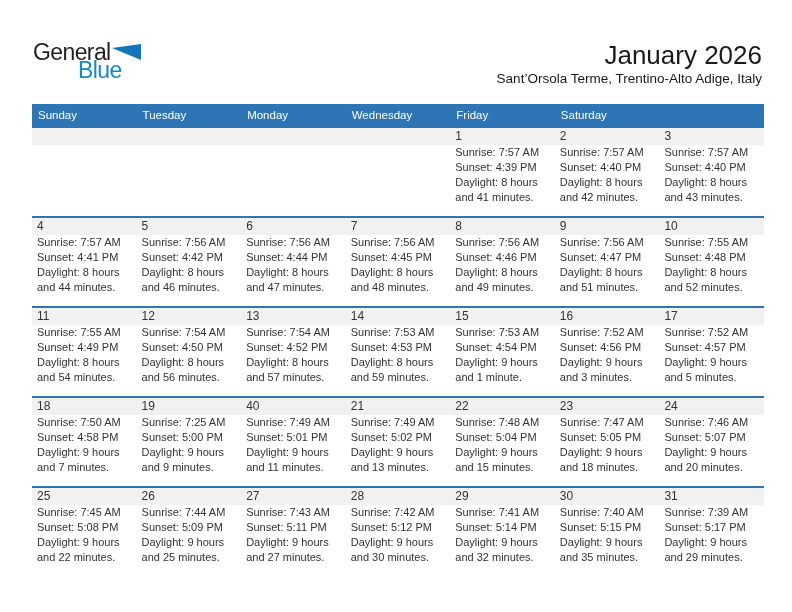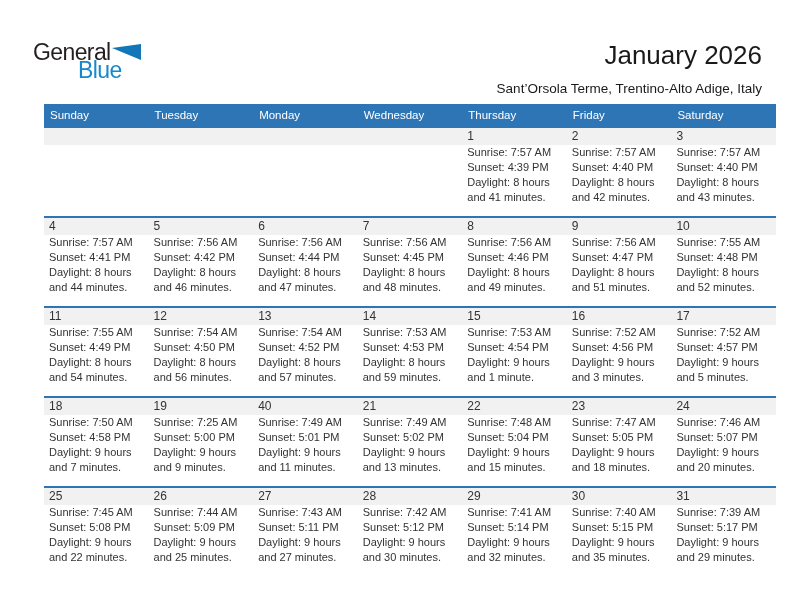--- a/index.html
+++ b/index.html
@@ -9,23 +9,23 @@
   }
   
   .logo{position:absolute;left:33px;top:41px;line-height:1;}
   .logo-top{display:flex;align-items:flex-end;}
   .logo-general{font-size:23px;color:#231f20;letter-spacing:-0.6px;}
   .logo-tri{margin-left:1px;margin-top:1px;}
   .logo-blue{font-size:23px;color:#1589cb;margin-top:-5px;padding-left:45px;letter-spacing:-0.6px;}
   
   .titleblock{position:absolute;right:30px;top:40px;text-align:right;color:#1a1a1a;}
   .title{font-size:26px;}
-  .subtitle{font-size:13.5px;margin-top:10px;}
+  .subtitle{font-size:13.5px;}
   
-  .calendar{position:absolute;left:44px;top:104px;width:732px;}
+  .calendar{position:absolute;left:32px;top:104px;width:732px;}
   .weekday-row{display:grid;grid-template-columns:repeat(7,1fr);background:#2E75B6;height:22px;}
   .wd{color:#fff;font-size:11.5px;line-height:22px;padding-left:6px;}
   .week{display:grid;grid-template-columns:repeat(7,1fr);height:90px;
         border-top:2px solid #2E75B6;box-sizing:border-box;}
   .cell{overflow:hidden;}
   .daynum{height:17px;line-height:17px;background:#F1F1F1;font-size:12px;color:#333;padding-left:5px;}
   .ln{font-size:11px;line-height:15px;color:#333;padding-left:5px;}
   .cell .ln:first-of-type{margin-top:3px;}
 </style>
 </head>
@@ -47,21 +47,20 @@
   <div class="title">January 2026</div>
   <div class="subtitle">Sant’Orsola Terme, Trentino-Alto Adige, Italy</div>
 </div>
 
 <div class="calendar">
   <div class="weekday-row">
       <div class="wd">Sunday</div>
       <div class="wd">Tuesday</div>
       <div class="wd">Monday</div>
       <div class="wd">Wednesday</div>
-      <div class="wd">Thursday</div>
       <div class="wd">Friday</div>
       <div class="wd">Saturday</div>
     </div>
   <div>
       <div class="week">
         <div class="cell">
           <div class="daynum"></div>
         </div>
         <div class="cell">
           <div class="daynum"></div>

